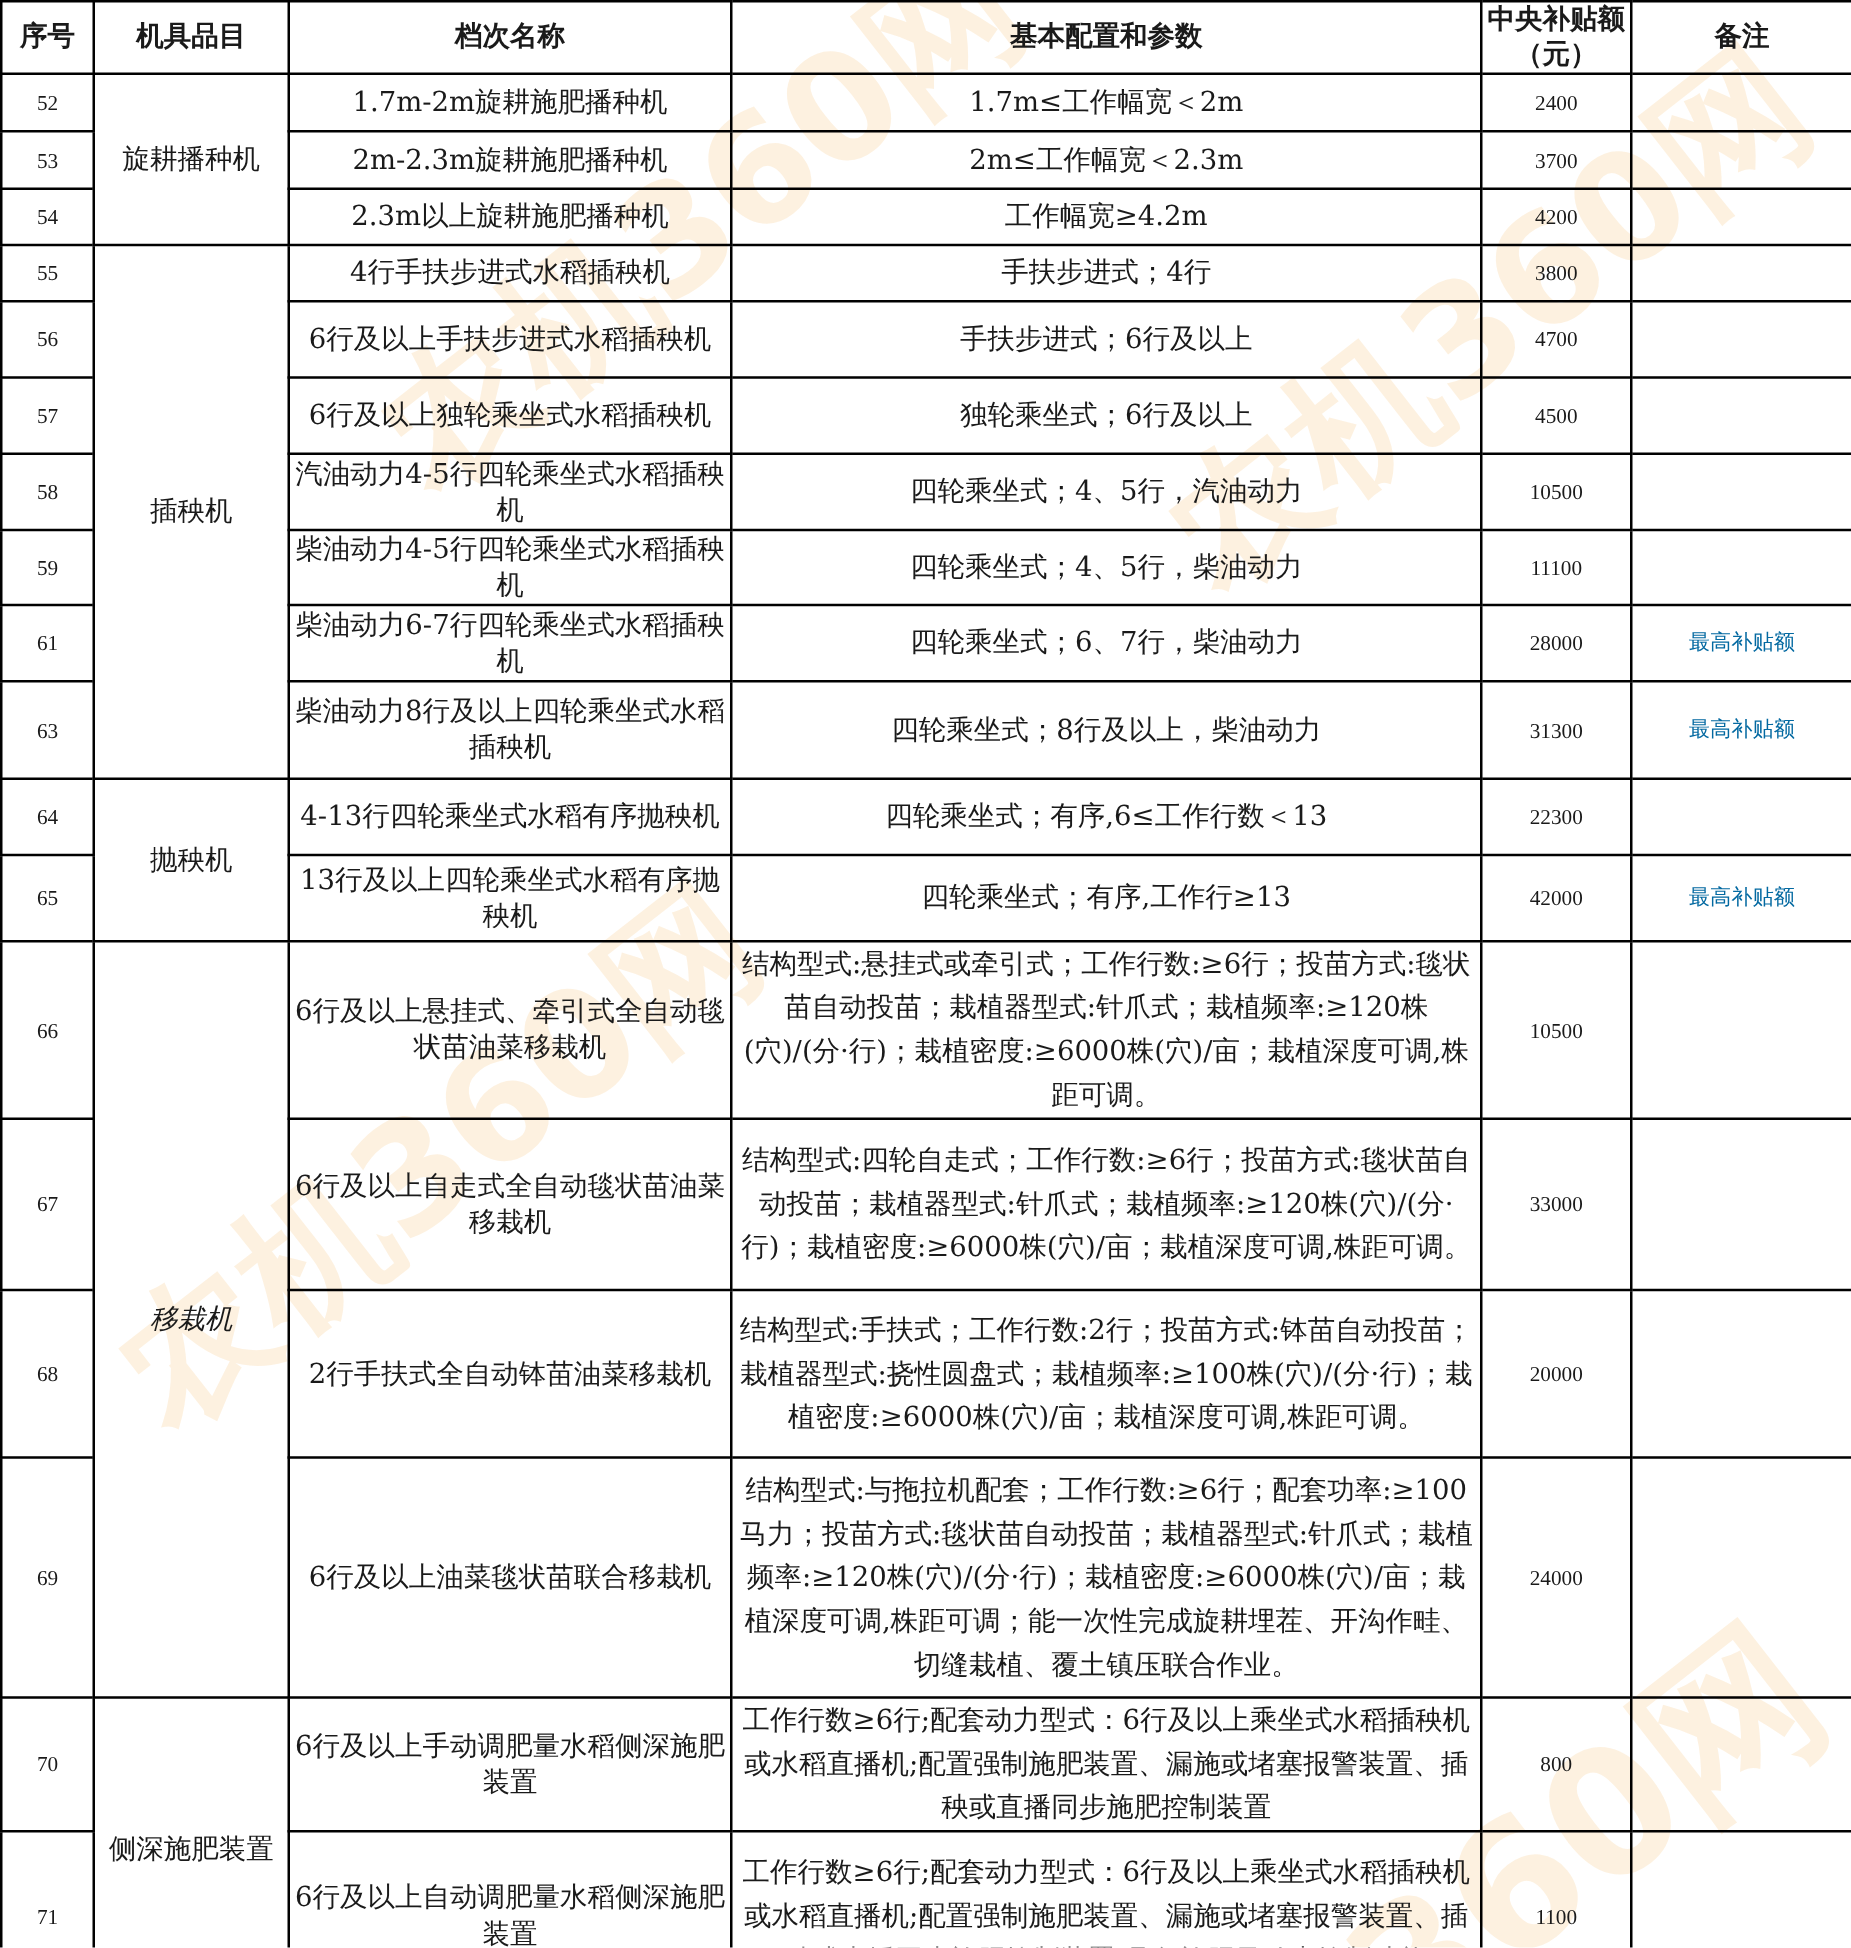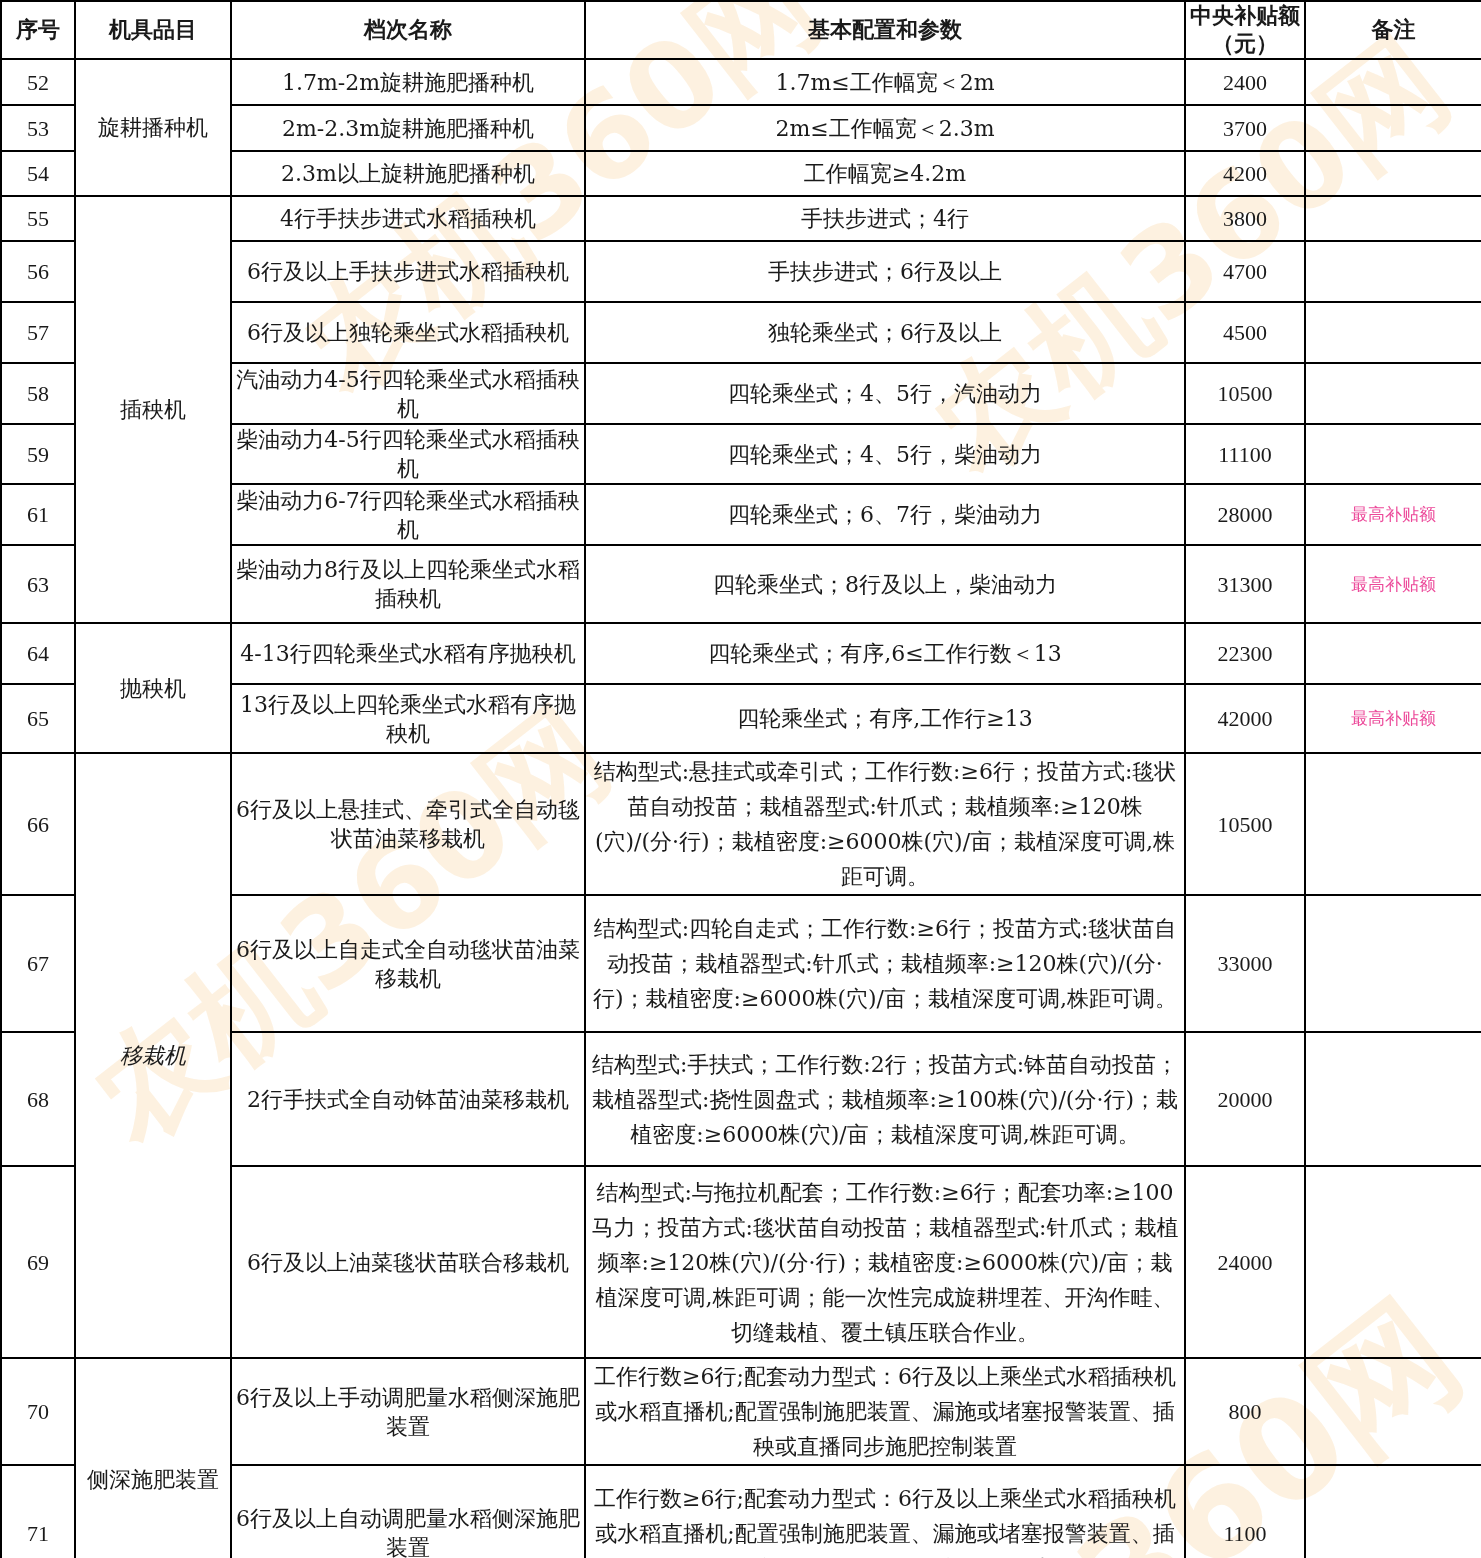--- a/index.html
+++ b/index.html
@@ -7,22 +7,22 @@
          font-family: "DejaVu Serif", "Liberation Serif", serif; color: #1a1a1a; }
   .watermark { position: absolute; pointer-events: none; z-index: 0;
     font-family: "DejaVu Sans", "Liberation Sans", sans-serif; font-weight: bold;
     color: rgba(245, 170, 60, 0.16); white-space: nowrap; transform: rotate(-38deg);
     transform-origin: left top; }
   table { position: absolute; left: 0; top: 0; border-collapse: collapse;
           table-layout: fixed; width: 1481px; z-index: 1; background: transparent; }
   td, th { border: 2px solid #000; text-align: center; vertical-align: middle;
            padding: 0 4px; font-size: 22px; line-height: 29px; font-weight: normal; }
   th { font-family: "DejaVu Sans", "Liberation Sans", sans-serif; font-weight: bold; font-size: 22px; line-height: 28px; }
-  td.num { font-family: "Liberation Serif", "DejaVu Serif", serif; font-size: 22px; }
-  td.note { font-size: 17px; font-family: "DejaVu Sans", "Liberation Sans", sans-serif; color: #ec4899; }
+  td.num { font-family: "Liberation Serif", "DejaVu Serif", serif; font-size: 17px; }
+  td.note { font-size: 17px; font-family: "DejaVu Sans", "Liberation Sans", sans-serif; color: #0369a1; }
   td.spec { line-height: 35px; margin-top: 20px; }
 </style>
 </head>
 <body>
 
 <div class="watermark" style="left:270px; top:300px; font-size:120px;">农机360网</div>
 <div class="watermark" style="left:900px; top:380px; font-size:120px;">农机360网</div>
 <div class="watermark" style="left:60px; top:1050px; font-size:120px;">农机360网</div>
 <div class="watermark" style="left:820px; top:1700px; font-size:140px;">农机360网</div>
 

